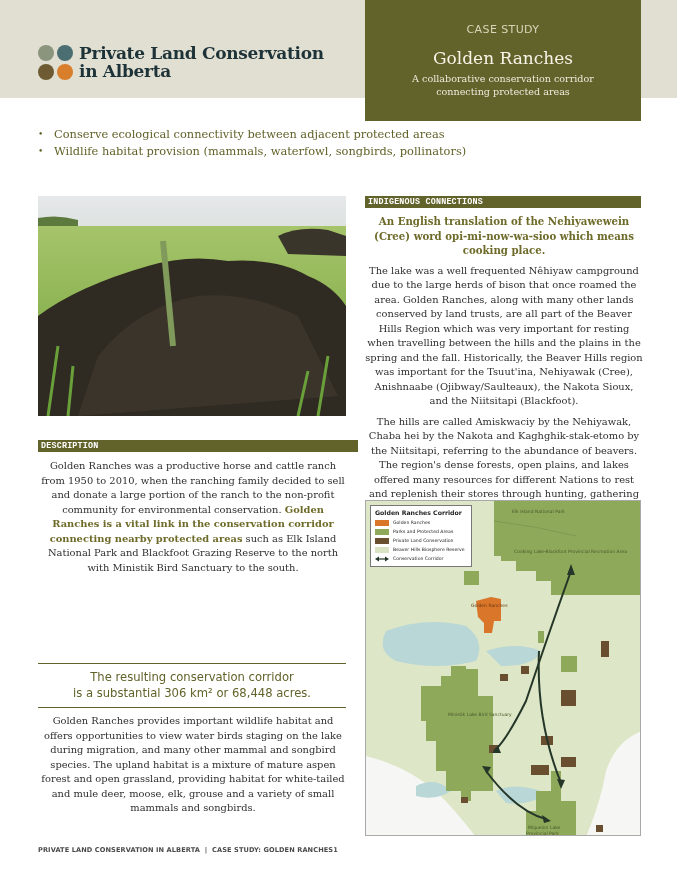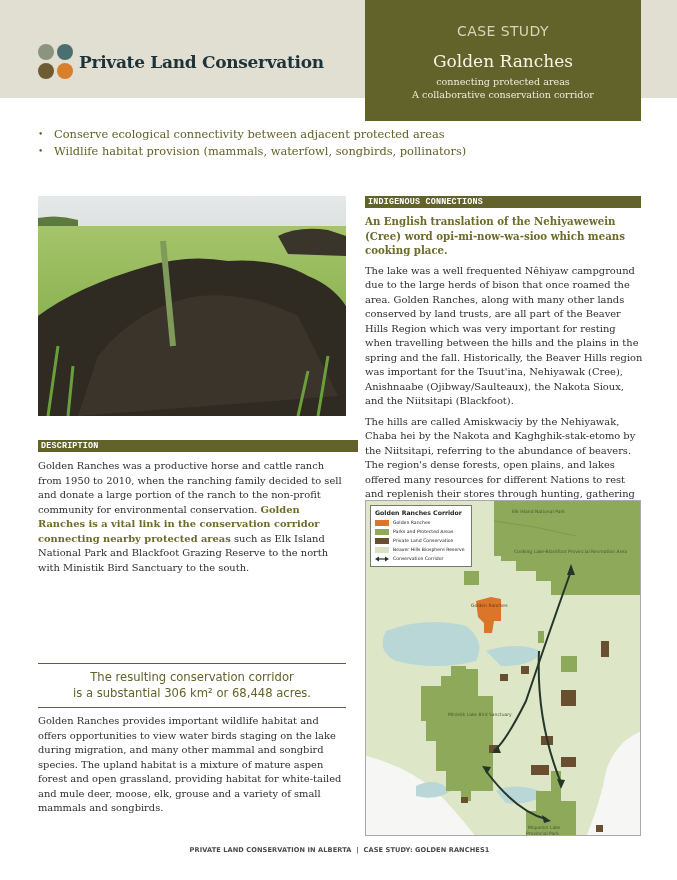--- a/index.html
+++ b/index.html
@@ -6,83 +6,84 @@
   html, body { width: 677px; height: 880px; background: #ffffff; overflow: hidden; }
   body { position: relative; font-family: "DejaVu Serif", serif; color: #2b2b2b; }
 
   .top-band { position: absolute; left: 0; top: 0; width: 677px; height: 98px; background: #e1ded2; }
   .logo { position: absolute; left: 38px; top: 44px; display: flex; align-items: center; }
   .logo-dots { display: grid; grid-template-columns: 16px 16px; grid-gap: 3px; margin-right: 6px; }
   .dot { width: 16px; height: 16px; border-radius: 50%; }
   .logo-text { font-family: "DejaVu Serif", serif; font-weight: bold; font-size: 17px; line-height: 18px; color: #1e3338; letter-spacing: -0.3px; }
 
   .title-box { position: absolute; left: 365px; top: 0; width: 276px; height: 121px; background: #62622b; color: #f4f1e4; text-align: center; }
-  .kicker { font-family: "DejaVu Sans", sans-serif; font-size: 14px; letter-spacing: 0.4px; color: #d8d6b8; margin-top: 23px; }
+  .kicker { font-family: "DejaVu Sans", sans-serif; font-size: 11px; letter-spacing: 0.4px; color: #d8d6b8; margin-top: 23px; }
   .title { font-size: 17px; margin-top: 12px; color: #f7f4e8; }
   .subtitle { font-size: 9.6px; line-height: 13px; margin-top: 4px; color: #eeebdc; }
 
   .purpose { position: absolute; left: 38px; top: 126px; width: 600px; color: #62622b; }
   .purpose h2 { font-size: 13.2px; font-weight: normal; letter-spacing: 1px; margin-bottom: 4px; }
   .purpose ul { list-style: none; }
   .purpose li { font-size: 11.4px; line-height: 17px; display: flex; }
   .purpose li .bullet { width: 16px; flex: none; font-size: 9px; }
 
   .photo { position: absolute; left: 38px; top: 196px; width: 308px; height: 220px; overflow: hidden; }
 
   .sec-bar { position: absolute; height: 12px; background: #62622b; color: #ffffff; font-family: Liberation Mono, monospace; font-weight: bold; font-size: 8.4px; line-height: 12px; padding-left: 3px; letter-spacing: 0.2px; }
   .bar-desc { left: 38px; top: 440px; width: 320px; }
   .bar-indig { left: 365px; top: 196px; width: 276px; }
 
   .col { position: absolute; font-size: 9.9px; line-height: 14.5px; color: #2f2f2f; }
-  .col p { margin-bottom: 6px; }
+  .col p { margin-bottom: 6px; text-align: center; }
   .hl { color: #6e6b2a; font-weight: bold; }
   .lead { color: #6e6b2a; font-weight: bold; }
 
   .desc-col { left: 38px; top: 459px; width: 310px; }
   .indig-col { left: 365px; top: 214px; width: 278px; }
 
   .callout { position: absolute; left: 38px; top: 663px; width: 308px; height: 45px; border-top: 1px solid #62622b; border-bottom: 1px solid #62622b; text-align: center; font-family: "DejaVu Sans", sans-serif; font-size: 11.6px; line-height: 16px; color: #62622b; padding-top: 5px; }
 
   .habitat-col { left: 38px; top: 714px; width: 310px; }
 
   .map { position: absolute; left: 365px; top: 500px; width: 276px; height: 336px; border: 1px solid #a9a9a9; overflow: hidden; background: #dfe5c8; }
   .map svg { position: absolute; left: 0; top: 0; }
   .legend { position: absolute; left: 4px; top: 4px; width: 102px; background: #ffffff; border: 1px solid #777; padding: 3px 4px 3px 4px; font-family: "DejaVu Sans", sans-serif; }
   .legend-title { font-size: 6.2px; font-weight: bold; color: #222; margin-bottom: 2px; }
   .legend-row { display: flex; align-items: center; height: 9px; }
   .swatch { width: 14px; height: 6px; margin-right: 4px; flex: none; }
   .legend-label { font-size: 4.6px; color: #222; white-space: nowrap; }
   .arrow-sw { width: 14px; height: 6px; margin-right: 4px; position: relative; flex: none; }
   .map-label { position: absolute; font-family: "DejaVu Sans", sans-serif; font-size: 4.5px; color: #4a5a2a; white-space: nowrap; }
 
-  .footer { position: absolute; left: 38px; top: 846px; width: 603px; display: flex; justify-content: center; font-family: "DejaVu Sans", sans-serif; font-weight: bold; font-size: 6.6px; color: #4a4a4a; letter-spacing: 0.1px; }
+  .footer { position: absolute; left: 38px; top: 846px; width: 603px; display: flex; justify-content: flex-start; font-family: "DejaVu Sans", sans-serif; font-weight: bold; font-size: 6.6px; color: #4a4a4a; letter-spacing: 0.1px; }
 </style>
 </head>
 <body>
 
 <div class="top-band"></div>
 
 <div class="logo">
   <div class="logo-dots">
     <div class="dot" style="background:#8b947c"></div>
     <div class="dot" style="background:#4a6e72"></div>
     <div class="dot" style="background:#6e5a33"></div>
     <div class="dot" style="background:#d97e2a"></div>
   </div>
   <div class="logo-text">
     <div>Private Land Conservation</div>
+    <div>in Alberta</div>
   </div>
 </div>
 
 <div class="title-box">
   <div class="kicker">CASE STUDY</div>
   <div class="title">Golden Ranches</div>
   <div class="subtitle">
+    <div>A collaborative conservation corridor</div>
     <div>connecting protected areas</div>
-    <div>A collaborative conservation corridor</div>
   </div>
 </div>
 
 <section class="purpose">
   <ul>
     <li>
         <span class="bullet">•</span>
         <span>Conserve ecological connectivity between adjacent protected areas</span>
       </li>
     <li>

